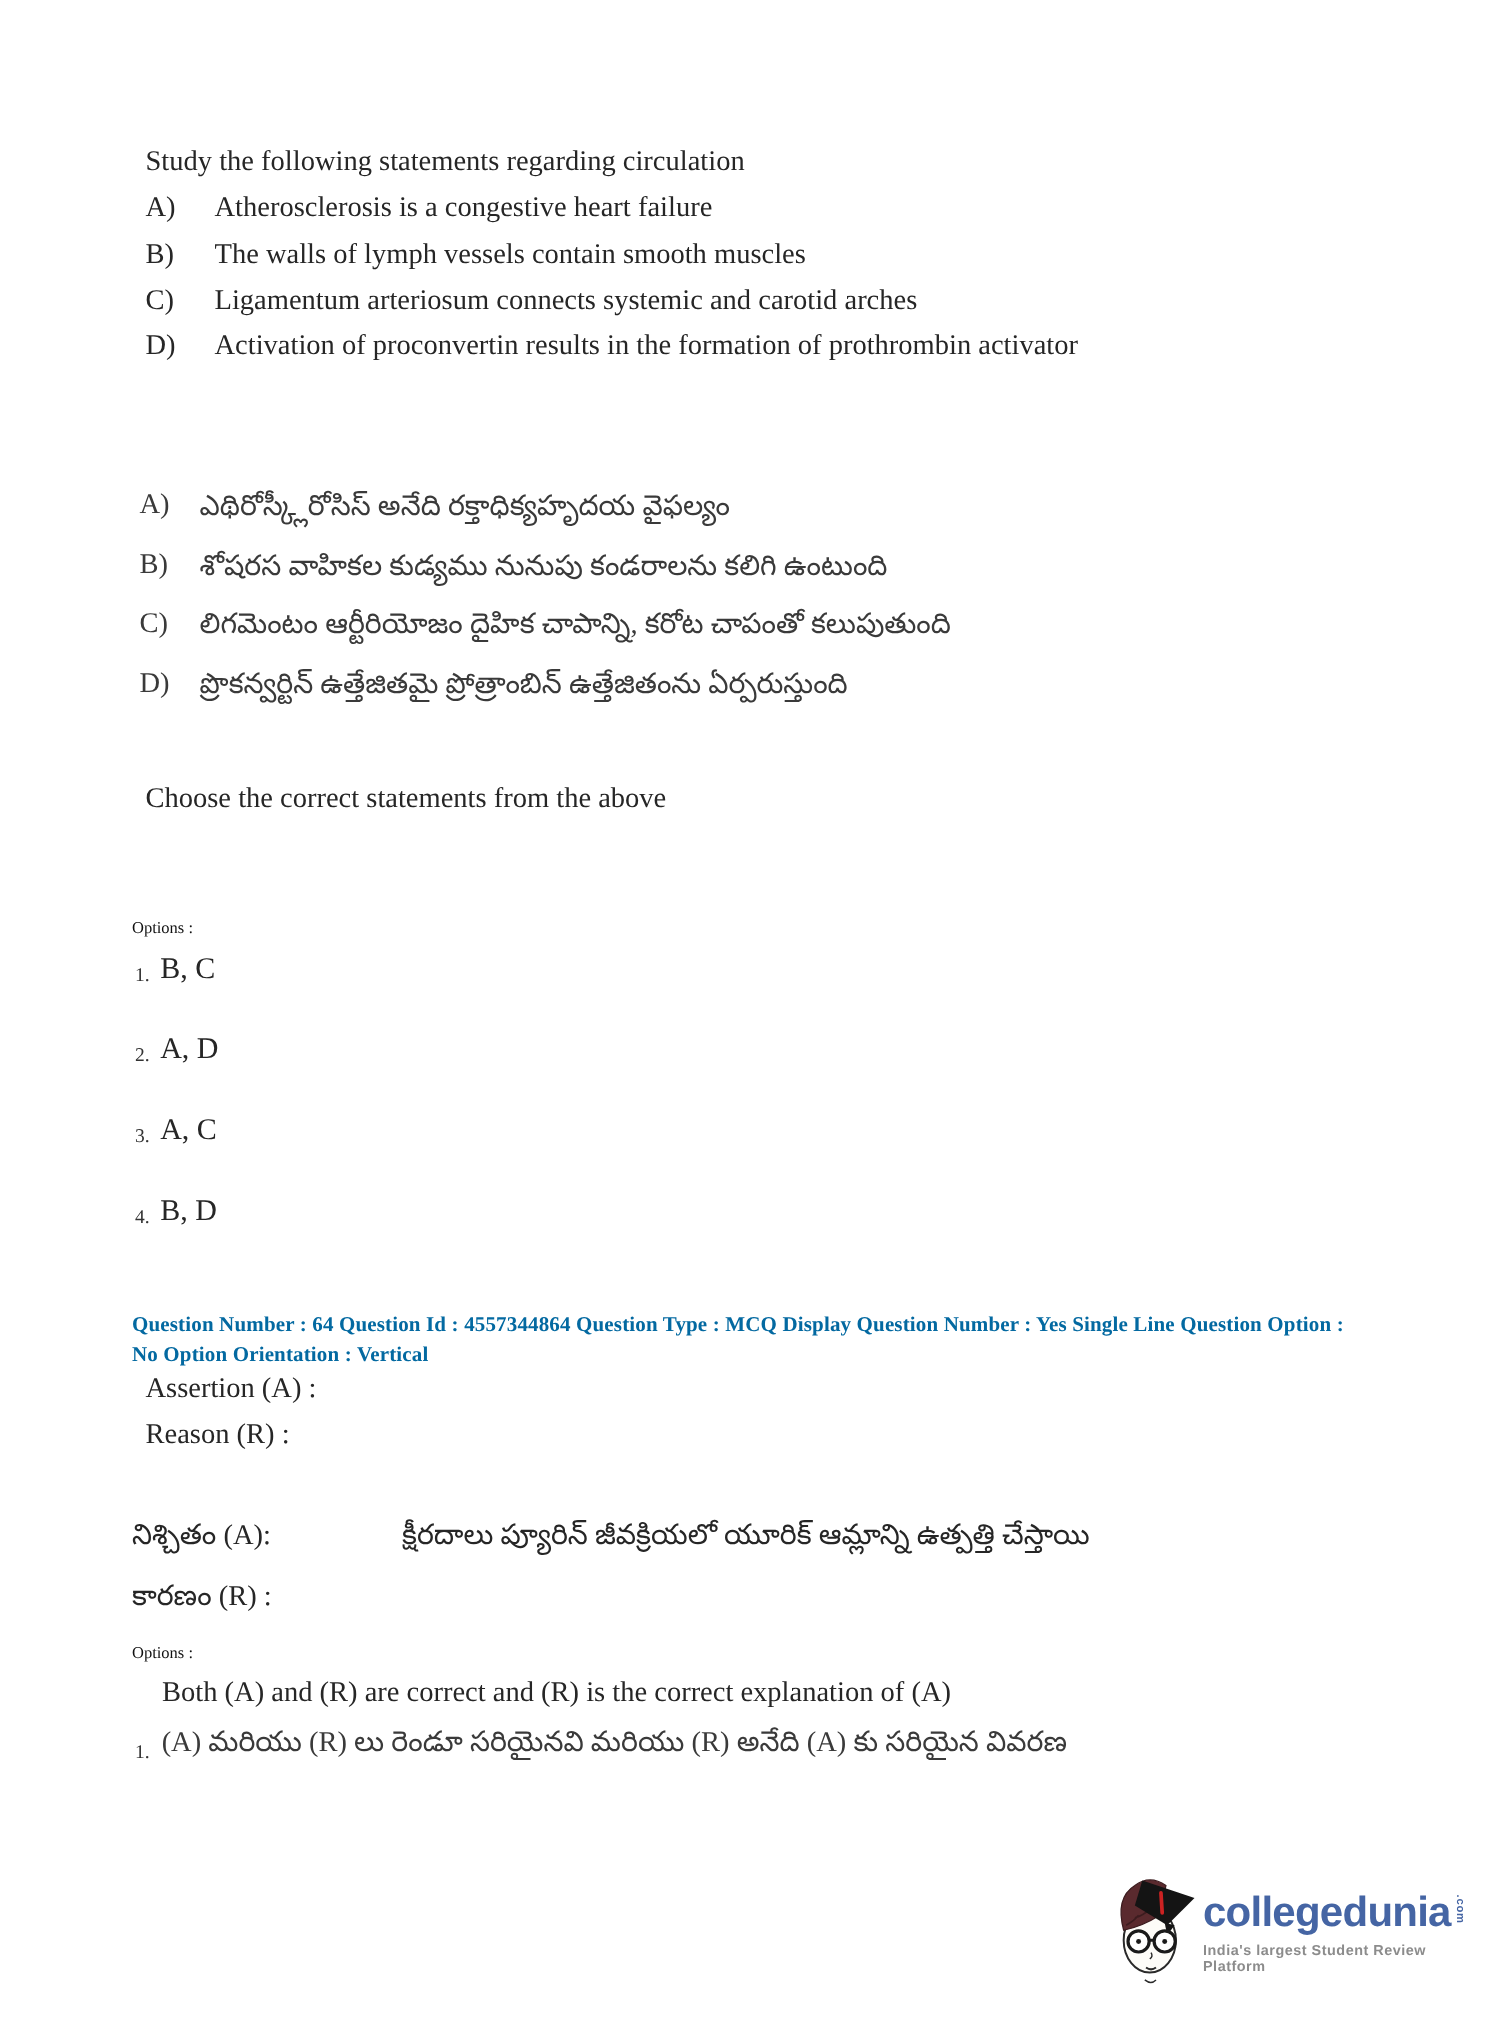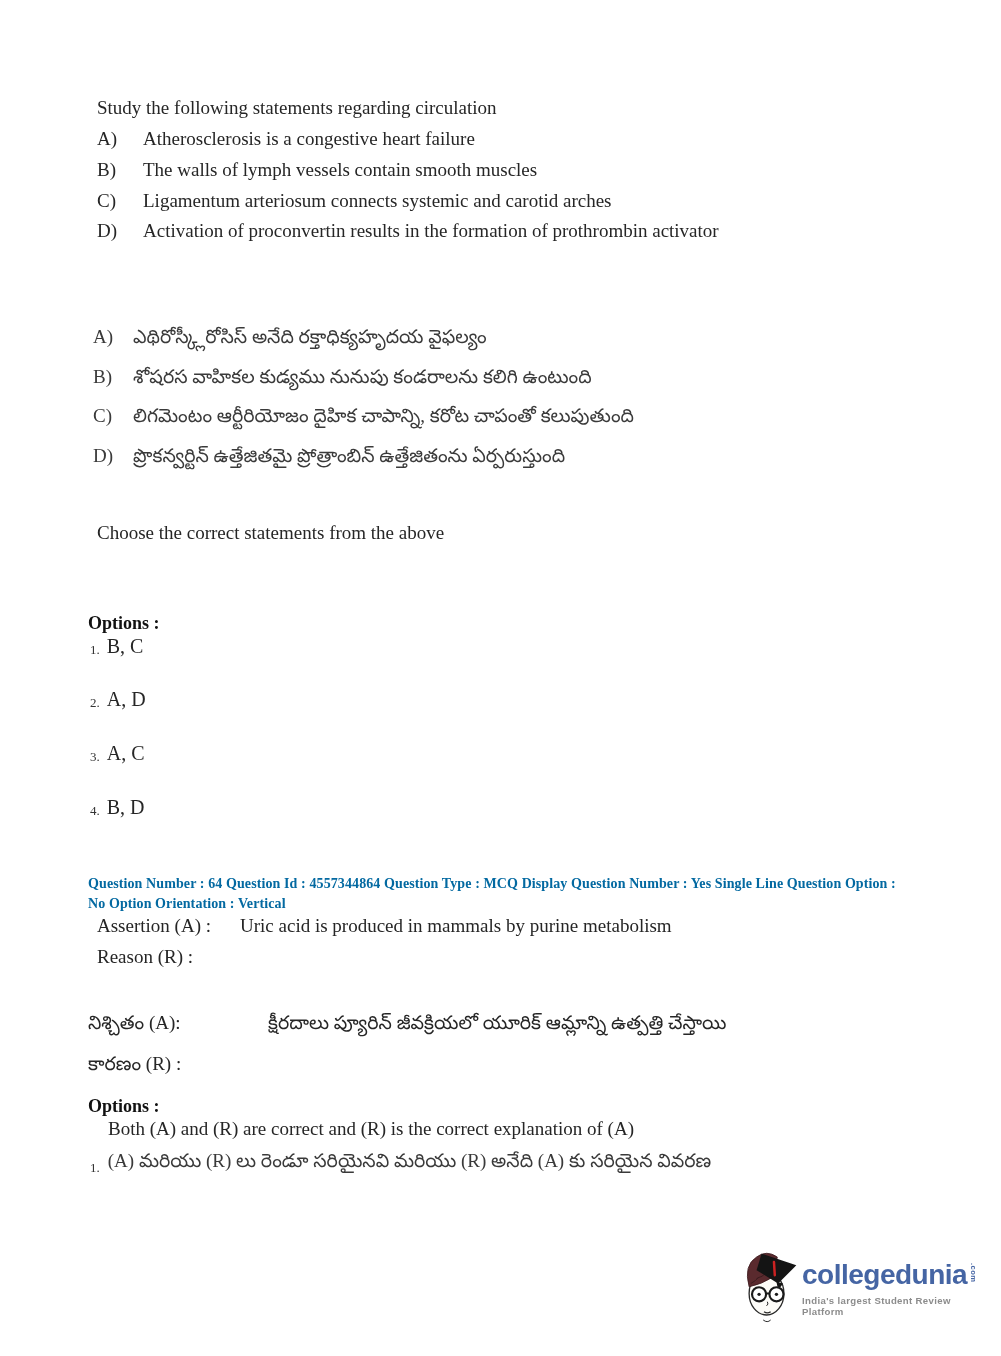--- a/index.html
+++ b/index.html
@@ -13,21 +13,21 @@
   .abs { position:absolute; }
 
   .q-intro { font-size:19px; color:#262626; }
   .stmt-row { display:flex; font-size:19px; color:#262626; }
   .stmt-label { flex:0 0 46px; }
   .stmt-row.te .stmt-label { flex:0 0 40px; }
   .stmt-text { white-space:nowrap; }
 
   .te-text { color:#3a3a3a; }
 
-  .options-label { font-size:18px; font-weight:bold; color:#111111; }
+  .options-label { font-size:11px; font-weight:normal; color:#111111; }
 
   .opt-row { display:flex; align-items:flex-end; gap:7px; }
   .opt-number { font-size:13px; color:#333333; padding-bottom:0px; }
   .opt-value { font-size:20px; color:#262626; line-height:1; padding-bottom:2px; }
 
   .meta-block {
     width:818px; font-size:14px; font-weight:bold; color:#0369a1;
     line-height:1.45; letter-spacing:0.1px;
   }
 
@@ -118,21 +118,20 @@
   </div>
   <div class="abs opt-row" style="top:797px; left:90px;">
     <span class="opt-number">4.</span>
     <span class="opt-value">B, D</span>
   </div>
 
   <div class="abs meta-block" style="top:874px; left:88px;">Question Number : 64  Question Id : 4557344864  Question Type : MCQ  Display Question Number : Yes  Single Line Question Option : No  Option Orientation : Vertical</div>
 
   <div class="abs ar-row" style="top:915px; left:97px;">
     <span class="ar-label">Assertion (A) :</span>
-    <span class="ar-text">Uric acid is produced in mammals by purine metabolism</span>
   </div>
   <div class="abs ar-row" style="top:946px; left:97px;">
     <span class="ar-label">Reason (R) :</span>
   </div>
 
   <div class="abs ar-row te te-text" style="top:1012px; left:88px;">
     <span class="ar-label">నిశ్చితం (A):</span>
     <span class="ar-text">క్షీరదాలు ప్యూరిన్ జీవక్రియలో యూరిక్ ఆమ్లాన్ని ఉత్పత్తి చేస్తాయి</span>
   </div>
   <div class="abs ar-row te te-text" style="top:1053px; left:88px;">

